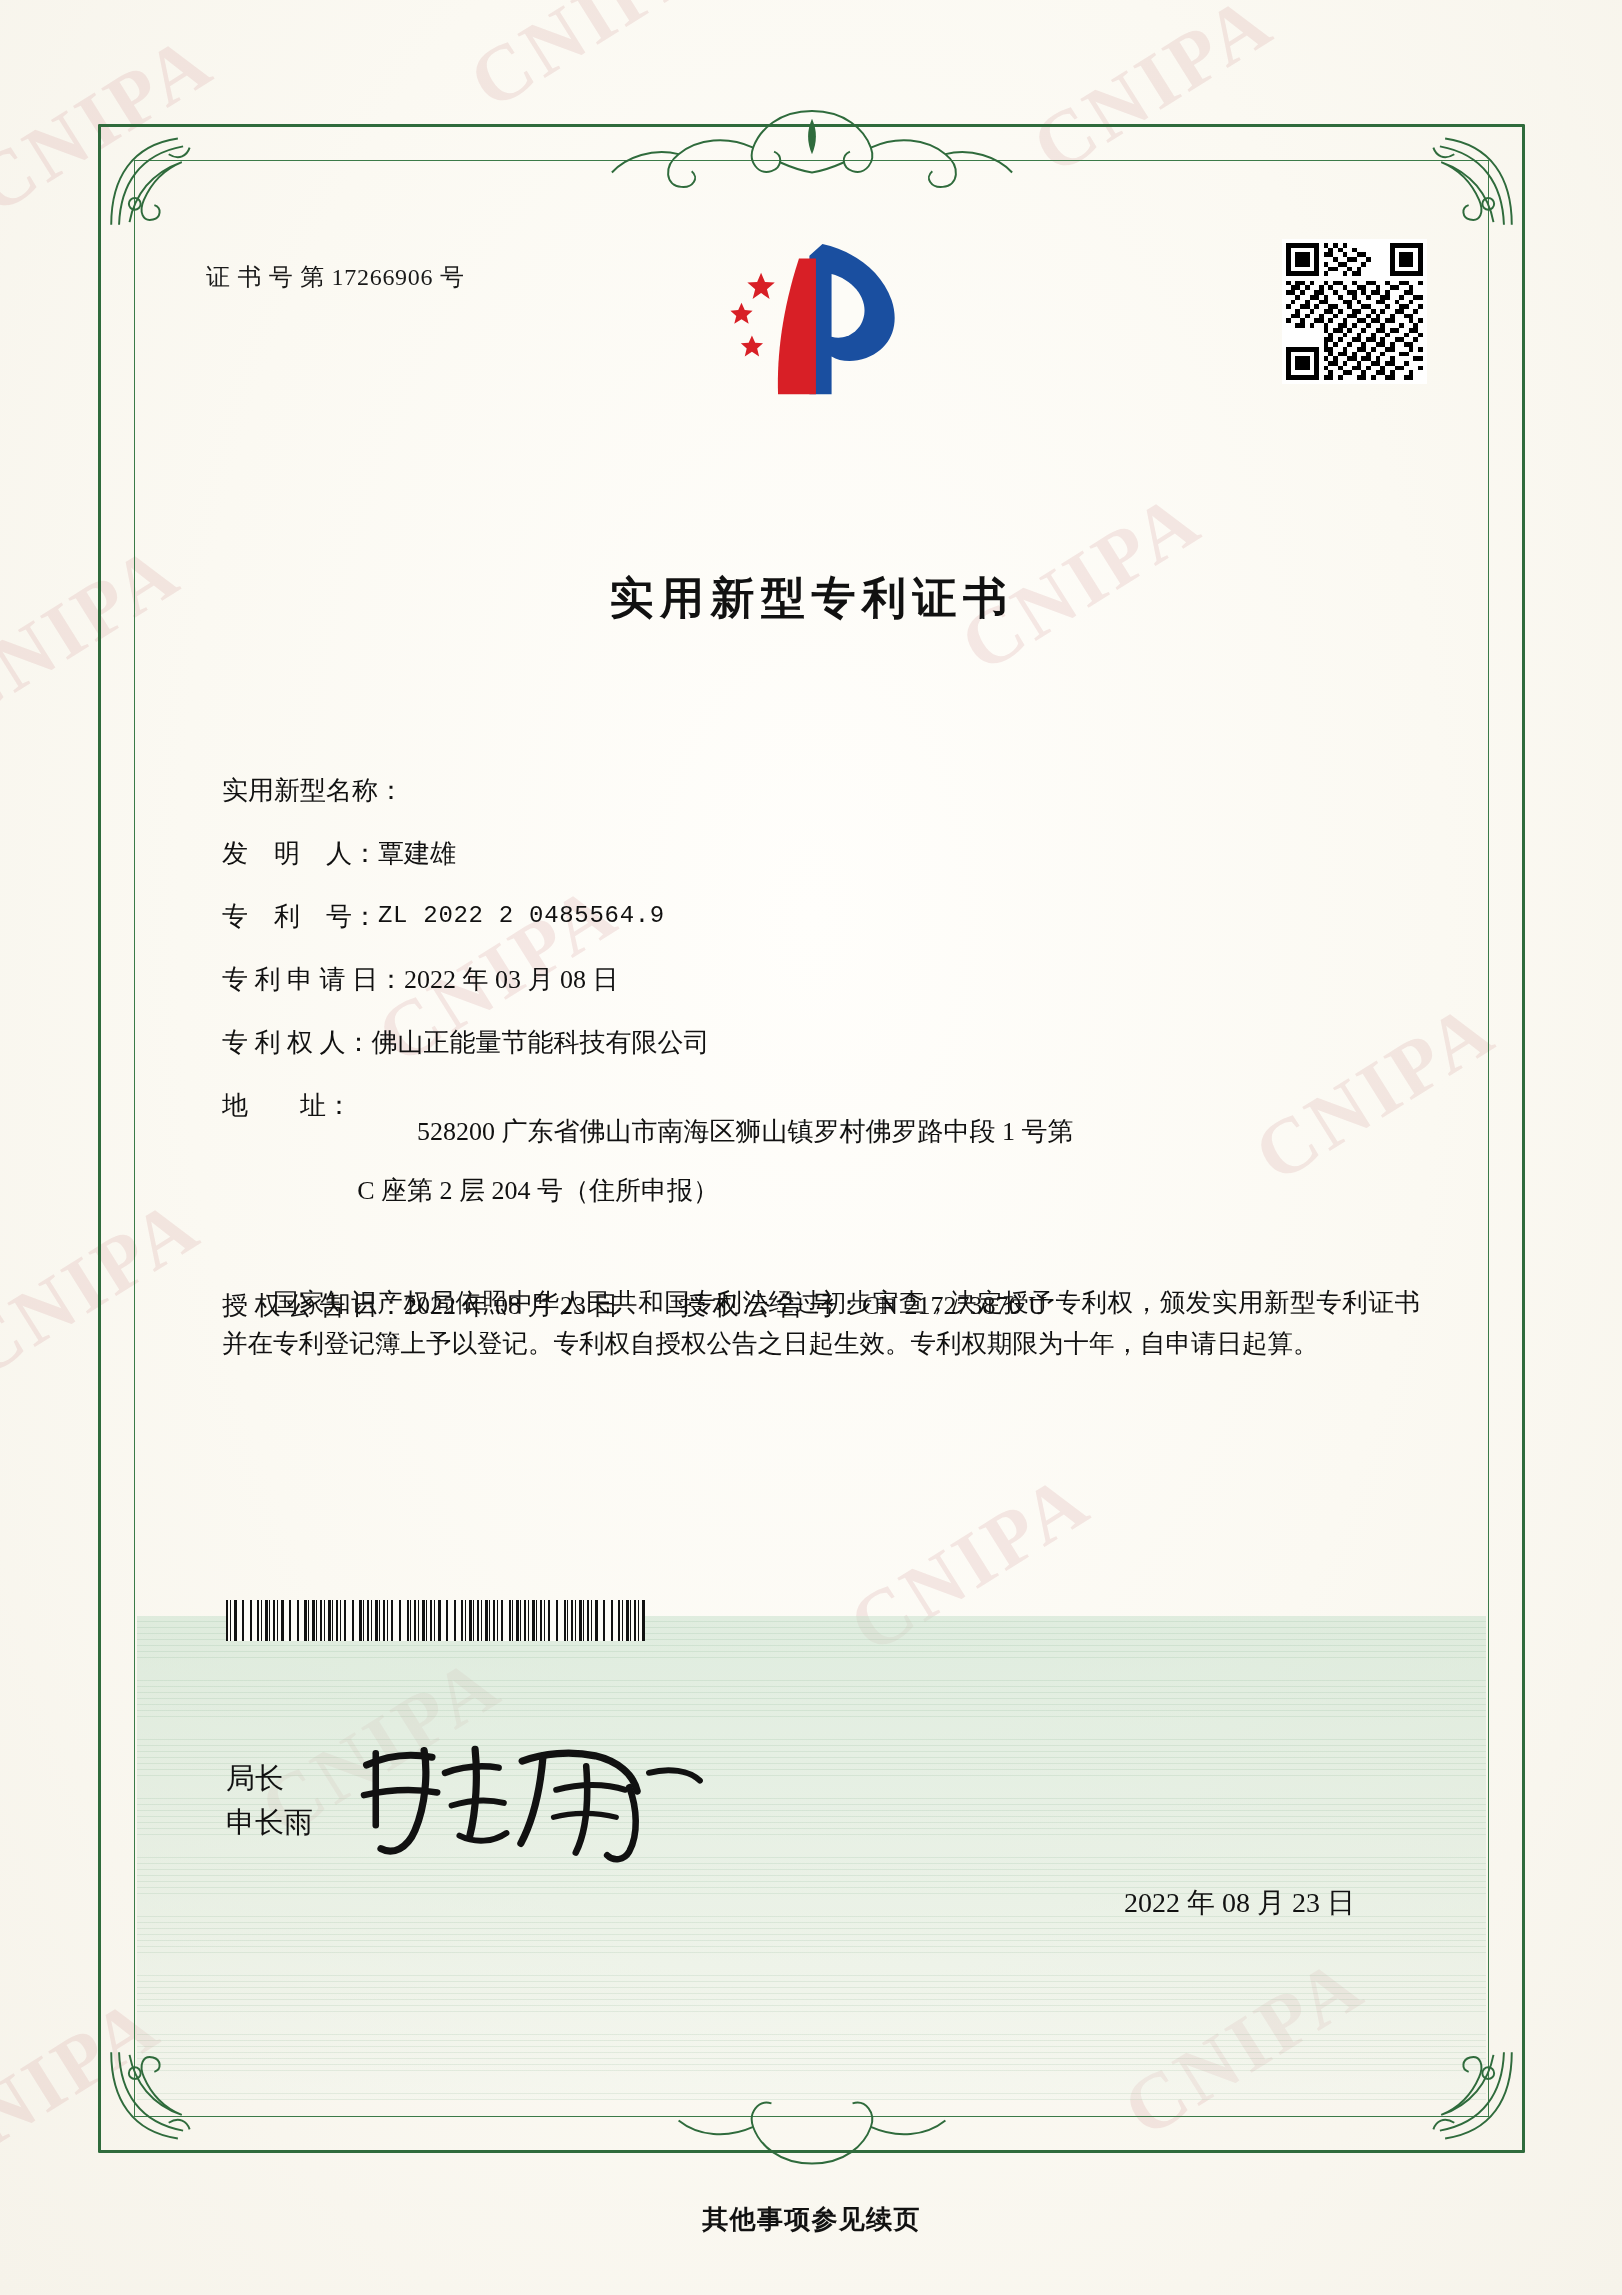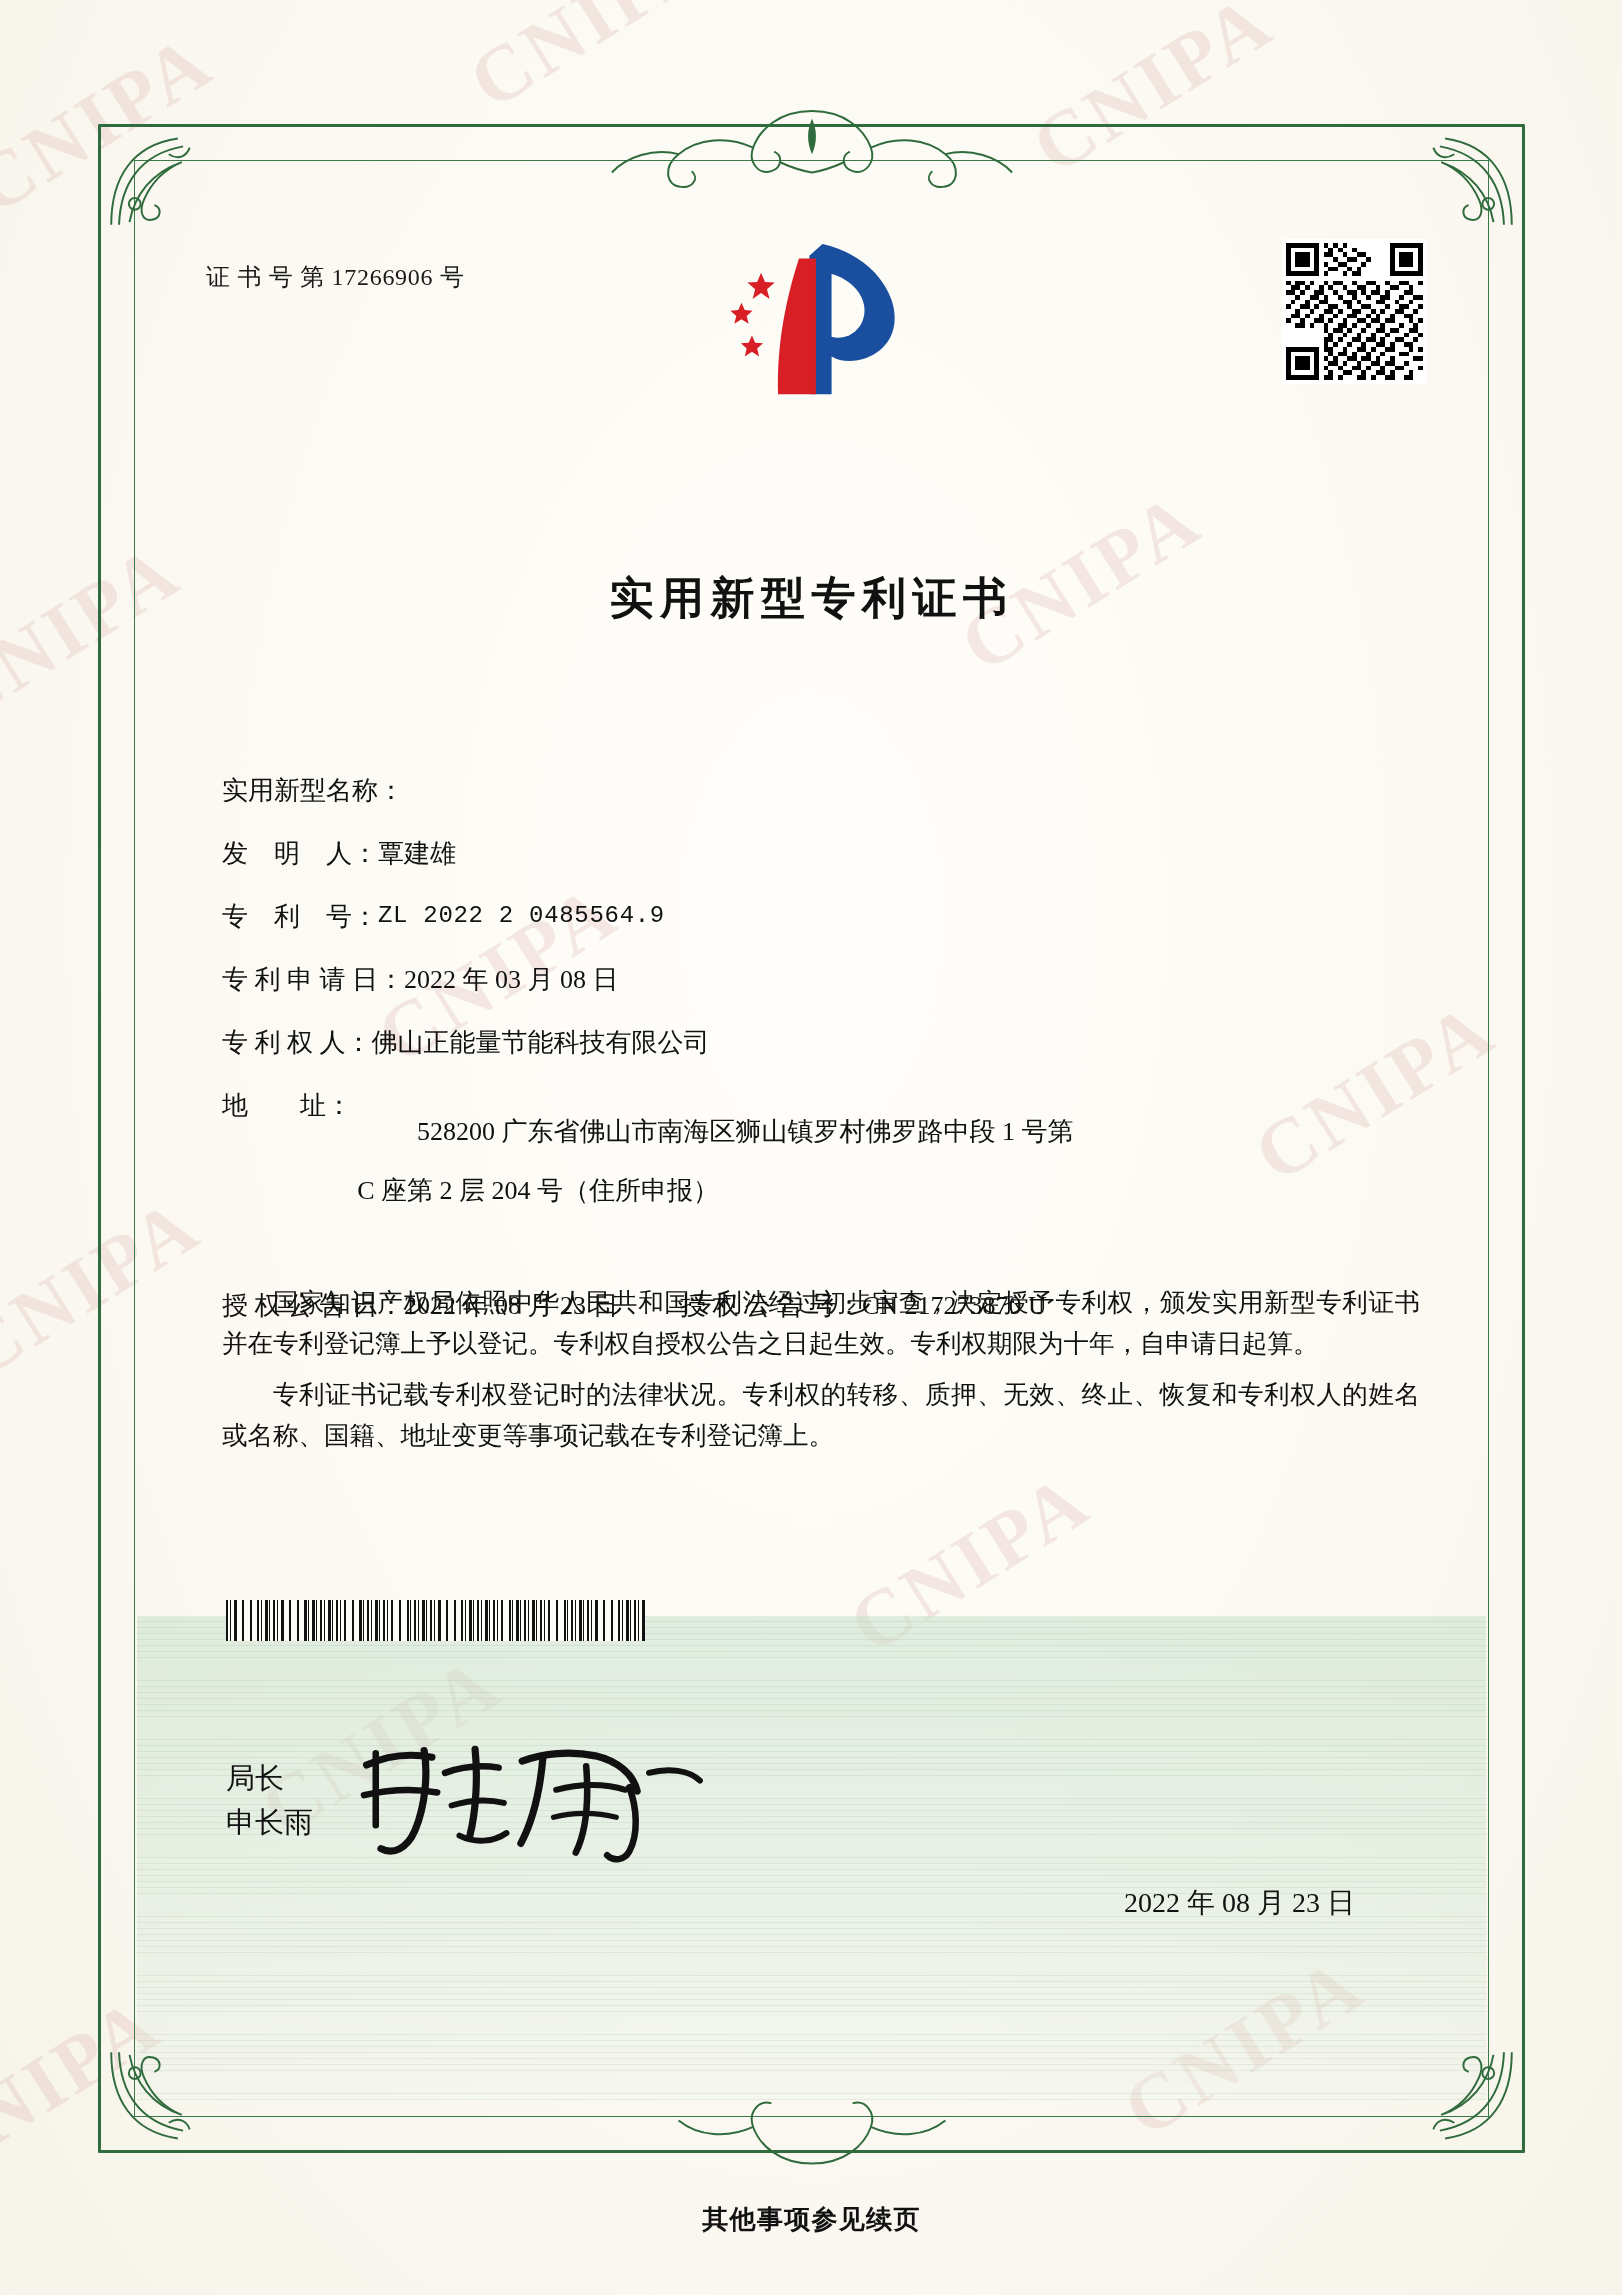--- a/index.html
+++ b/index.html
@@ -641,21 +641,20 @@
         </div>
         <div class="pub-right">
           <span>授 权 公 告 号：</span><span>CN 217273870 U</span>
         </div>
       </div>
 
     </div>
 
     <div class="paragraphs">
       <p>国家知识产权局依照中华人民共和国专利法经过初步审查，决定授予专利权，颁发实用新型专利证书并在专利登记簿上予以登记。专利权自授权公告之日起生效。专利权期限为十年，自申请日起算。</p>
-      <p>专利证书记载专利权登记时的法律状况。专利权的转移、质押、无效、终止、恢复和专利权人的姓名或名称、国籍、地址变更等事项记载在专利登记簿上。</p>
     </div>
 
     <div class="barcode"></div>
 
     <div class="sign-block">
       <div>局长</div>
       <div>申长雨</div>
     </div>
 
     <svg class="signature" viewBox="0 0 560 220" aria-hidden="true">

